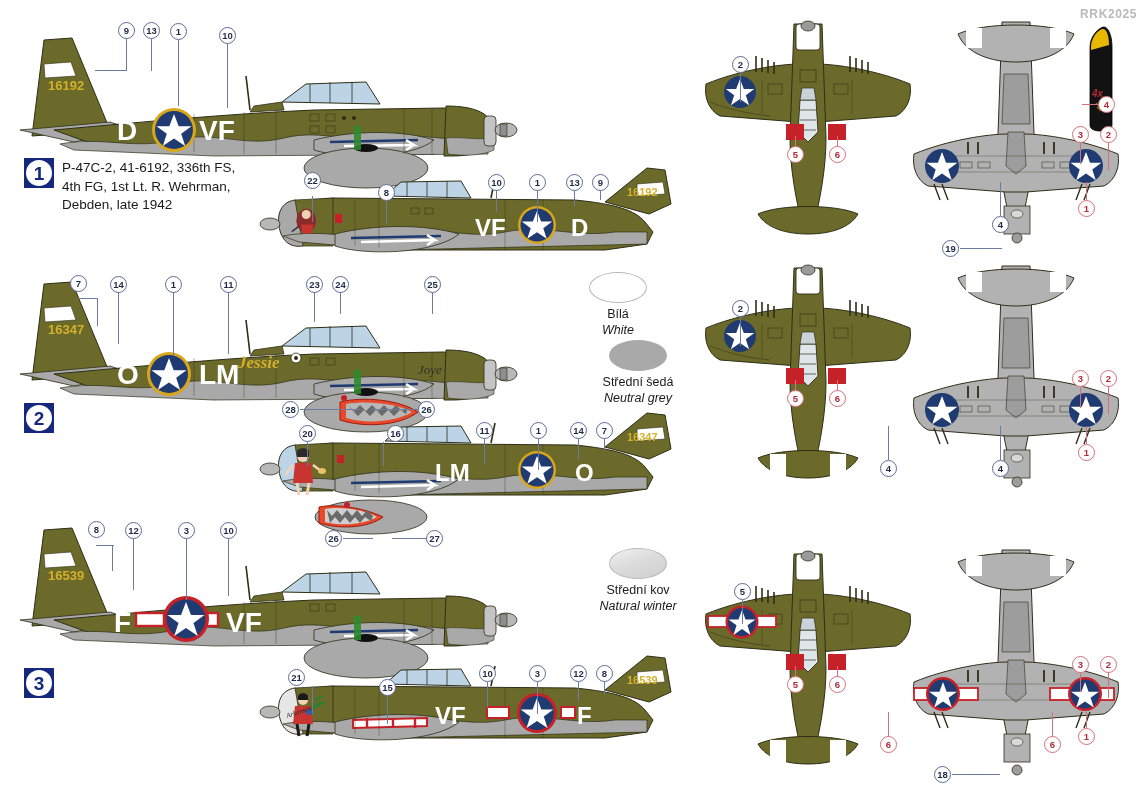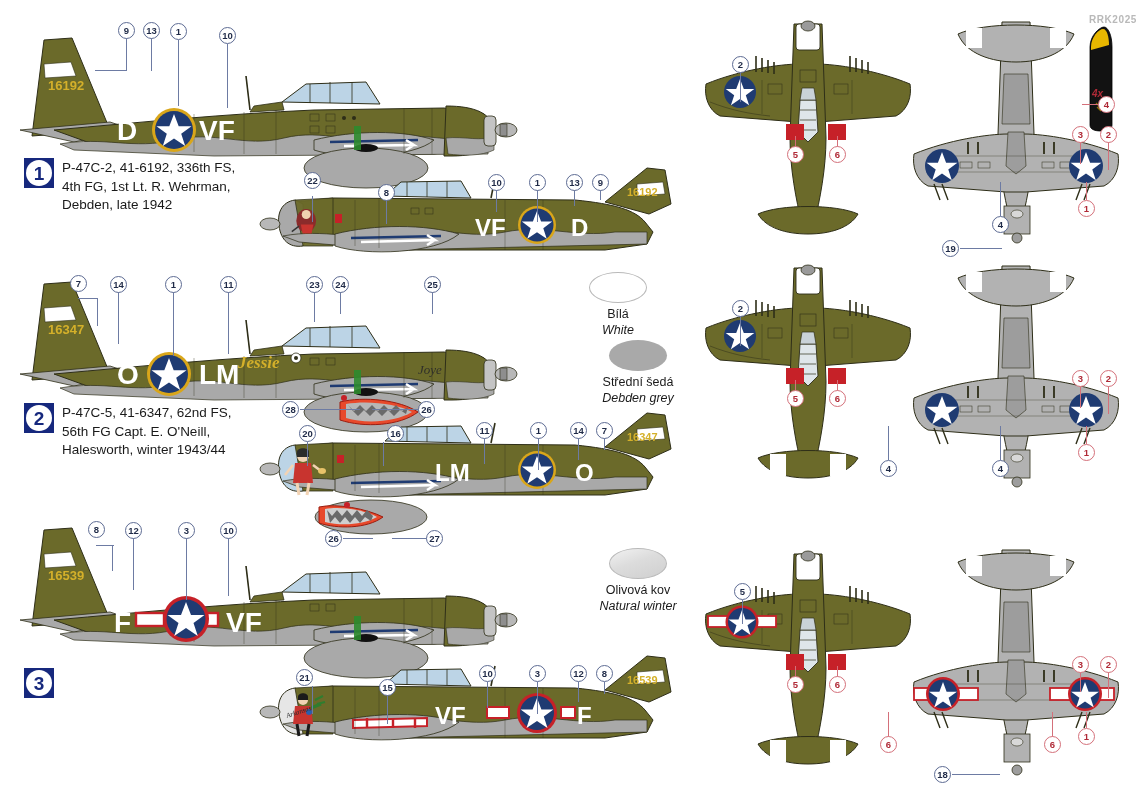--- a/index.html
+++ b/index.html
@@ -22,22 +22,22 @@
     position: absolute;
     left: 0; right: 0; top: 10px;
     text-align: center;
     font-size: 20px;
     font-weight: 400;
     color: #222;
     letter-spacing: .2px;
   }
   .kit-code {
     position: absolute;
-    right: 10px; top: 14px;
-    font-size: 10px;
+    right: 10px; top: 7px;
+    font-size: 12px;
     font-weight: bold;
     color: #b9b9b9;
     letter-spacing: .6px;
   }
 
   
   .block { position: absolute; }
   svg { display: block; overflow: visible; }
 
   
@@ -388,23 +388,20 @@
   <div class="callout" style="left:596px; top:422px;">7</div>
   <div class="leader lh" style="left:343px; top:538px; width:30px;"></div>
   <div class="callout" style="left:325px; top:530px;">26</div>
   <div class="leader lh" style="left:392px; top:538px; width:36px;"></div>
   <div class="callout" style="left:426px; top:530px;">27</div>
 
   <div class="caption" style="left:24px; top:403px; width:300px;">
     <div class="cap-badge">
       <div class="disc">2</div>
     </div>
-    <div class="cap-text">P-47C-5, 41-6347, 62nd FS,
-56th FG Capt. E. O'Neill,
-Halesworth, winter 1943/44</div>
   </div>
 
   <div class="block" style="left:14px; top:508px;">
     <svg width="540" height="160" viewBox="0 0 540 160">
       <path d="M18 118 L30 22 L58 20 L96 112 Z" fill="#6b6a2a" stroke="#2e2e18" stroke-width="1"></path>
       <path d="M30 46 L57 44 L62 58 L31 60 Z" fill="#ffffff" stroke="#2e2e18" stroke-width=".6"></path>
       <path d="M6 112 L96 104 L120 112 L60 124 Z" fill="#a9a9a9" stroke="#2e2e18" stroke-width=".8"></path>
       <path d="M40 112 C130 104 210 96 300 92 L430 90 L470 96 L474 128 L420 136 L200 136 L90 130 Z" fill="#6b6a2a" stroke="#2e2e18" stroke-width="1"></path>
       <path d="M46 126 C90 118 120 132 160 122 C200 112 230 130 270 120 C310 110 340 128 380 120 C410 114 440 126 474 120
                L474 136 L200 138 L60 132 Z" fill="#a9a9a9" stroke="#2e2e18" stroke-width=".7"></path>
@@ -485,21 +482,21 @@
         <rect x="286" y="39" width="14" height="11" fill="#ffffff" stroke="#c62128" stroke-width="2"></rect>
         <circle cx="262" cy="45" r="20" fill="#c62128"></circle>
         <circle cx="262" cy="45" r="17" fill="#1f3b72"></circle>
         <path d="M262 30 L266.4 41.4 L278.4 41.4 L268.8 48.5 L272.5 60 L262 53 L251.5 60 L255.2 48.5 L245.6 41.4 L257.6 41.4 Z" fill="#ffffff"></path>
       </g>
       <text x="352" y="16" font-family="Liberation Sans, sans-serif" font-size="11" font-weight="bold" fill="#d4b02a">16539</text>
     </svg>
   </div>
 
   <div class="leader lv" style="left:312px; top:686px; height:28px;"></div>
-  <div class="callout" style="left:296px; top:669px;">21</div>
+  <div class="callout" style="left:288px; top:669px;">21</div>
   <div class="leader lv" style="left:387px; top:696px; height:28px;"></div>
   <div class="callout" style="left:379px; top:679px;">15</div>
   <div class="leader lv" style="left:487px; top:682px; height:26px;"></div>
   <div class="callout" style="left:479px; top:665px;">10</div>
   <div class="leader lv" style="left:537px; top:682px; height:32px;"></div>
   <div class="callout" style="left:529px; top:665px;">3</div>
   <div class="leader lv" style="left:578px; top:682px; height:20px;"></div>
   <div class="callout" style="left:570px; top:665px;">12</div>
   <div class="leader lv" style="left:604px; top:682px; height:12px;"></div>
   <div class="callout" style="left:596px; top:665px;">8</div>
@@ -511,25 +508,25 @@
   </div>
 
   <div class="legend-item" style="left:558px; top:272px;">
     <div class="swatch sw-white"></div>
     <div class="lg-cz">Bílá</div>
     <div class="lg-en">White</div>
   </div>
   <div class="legend-item" style="left:578px; top:340px;">
     <div class="swatch sw-grey"></div>
     <div class="lg-cz">Střední šedá</div>
-    <div class="lg-en">Debden grey</div>
+    <div class="lg-en">Neutral grey</div>
   </div>
   <div class="legend-item" style="left:578px; top:548px;">
     <div class="swatch sw-metal"></div>
-    <div class="lg-cz">Olivová kov</div>
+    <div class="lg-cz">Střední kov</div>
     <div class="lg-en">Natural winter</div>
   </div>
 
   <div class="block" style="left:1078px; top:25px;">
     <svg width="40" height="110" viewBox="0 0 40 110">
       <path d="M12 22 C12 10 22 2 26 2 C30 2 34 10 34 22 L34 100 C34 104 30 106 23 106 C16 106 12 104 12 100 Z" fill="#121212" stroke="#000" stroke-width=".8"></path>
       <path d="M13 22 C13 12 21 4 25 4 C29 4 31 12 31 20 L13 25 Z" fill="#e8b700"></path>
       <path d="M18 78 L24 84 M19 82 L23 86" stroke="#8a7200" stroke-width="1.2"></path>
     </svg>
   </div>

